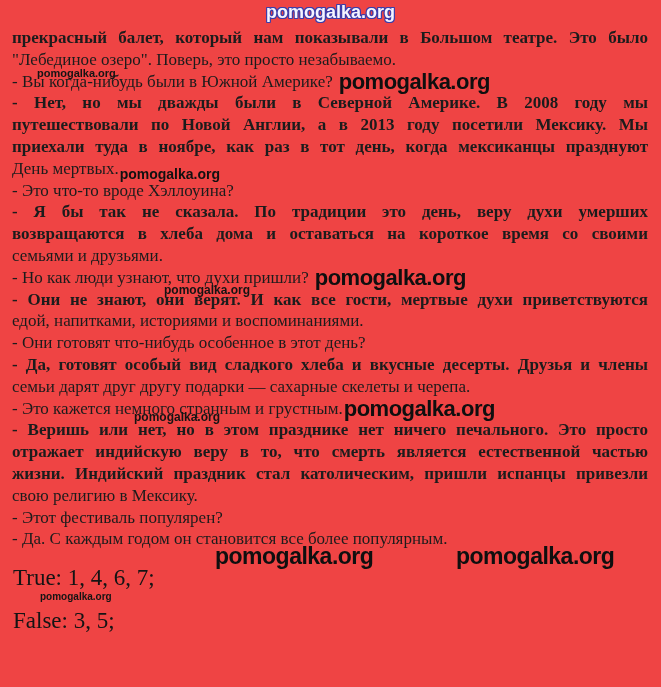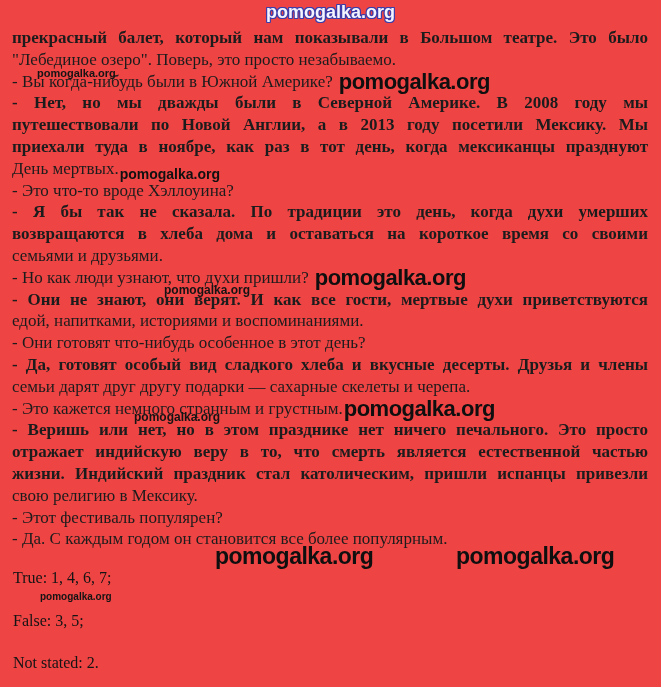--- a/index.html
+++ b/index.html
@@ -85,21 +85,21 @@
     letter-spacing: -0.5px;
     color: #0f0f0f;
     white-space: nowrap;
   }
   .wm-pair-1 { left: 215px; }
   .wm-pair-2 { left: 456px; }
   
   .answer {
     position: absolute;
     left: 13px;
-    font-size: 16px;
+    font-size: 23px;
     line-height: 22px;
     color: #141414;
     white-space: nowrap;
   }
   .answer-true { top: 567px; }
   .answer-false { top: 610px; }
   .answer-ns { top: 652px; }
 </style>
 </head>
 <body>
@@ -110,21 +110,21 @@
 
   <div class="doc">
     <div class="line just">прекрасный балет, который нам показывали в Большом театре. Это было</div>
     <div class="line">"Лебединое озеро". Поверь, это просто незабываемо.</div>
     <div class="line"><span>- Вы когда-нибудь были в Южной Америке?</span><span class="wmb">pomogalka.org</span></div>
     <div class="line just">- Нет, но мы дважды были в Северной Америке. В 2008 году мы</div>
     <div class="line just">путешествовали по Новой Англии, а в 2013 году посетили Мексику. Мы</div>
     <div class="line just">приехали туда в ноябре, как раз в тот день, когда мексиканцы празднуют</div>
     <div class="line"><span>День мертвых.</span><span class="wms-inline">pomogalka.org</span></div>
     <div class="line">- Это что-то вроде Хэллоуина?</div>
-    <div class="line just">- Я бы так не сказала. По традиции это день, когда духи умерших</div>
+    <div class="line just">- Я бы так не сказала. По традиции это день, веру духи умерших</div>
     <div class="line just">возвращаются в хлеба дома и оставаться на короткое время со своими</div>
     <div class="line">семьями и друзьями.</div>
     <div class="line"><span>- Но как люди узнают, что духи пришли?</span><span class="wmb">pomogalka.org</span></div>
     <div class="line just">- Они не знают, они верят. И как все гости, мертвые духи приветствуются</div>
     <div class="line">едой, напитками, историями и воспоминаниями.</div>
     <div class="line">- Они готовят что-нибудь особенное в этот день?</div>
     <div class="line just">- Да, готовят особый вид сладкого хлеба и вкусные десерты. Друзья и члены</div>
     <div class="line">семьи дарят друг другу подарки — сахарные скелеты и черепа.</div>
     <div class="line"><span>- Это кажется немного странным и грустным.</span><span class="wmb tight">pomogalka.org</span></div>
     <div class="line just">- Веришь или нет, но в этом празднике нет ничего печального. Это просто</div>
@@ -138,15 +138,14 @@
   <div class="wm-small wm-a">pomogalka.org</div>
   <div class="wm-small wm-b">pomogalka.org</div>
   <div class="wm-small wm-c">pomogalka.org</div>
   <div class="wm-small wm-d">pomogalka.org</div>
 
   <div class="wm-pair-1">pomogalka.org</div>
   <div class="wm-pair-2">pomogalka.org</div>
 
   <div class="answer answer-true">True: 1, 4, 6, 7;</div>
   <div class="answer answer-false">False: 3, 5;</div>
-  <div class="answer answer-ns">Not stated: 2.</div>
 
 </div>
 
 </body></html>

